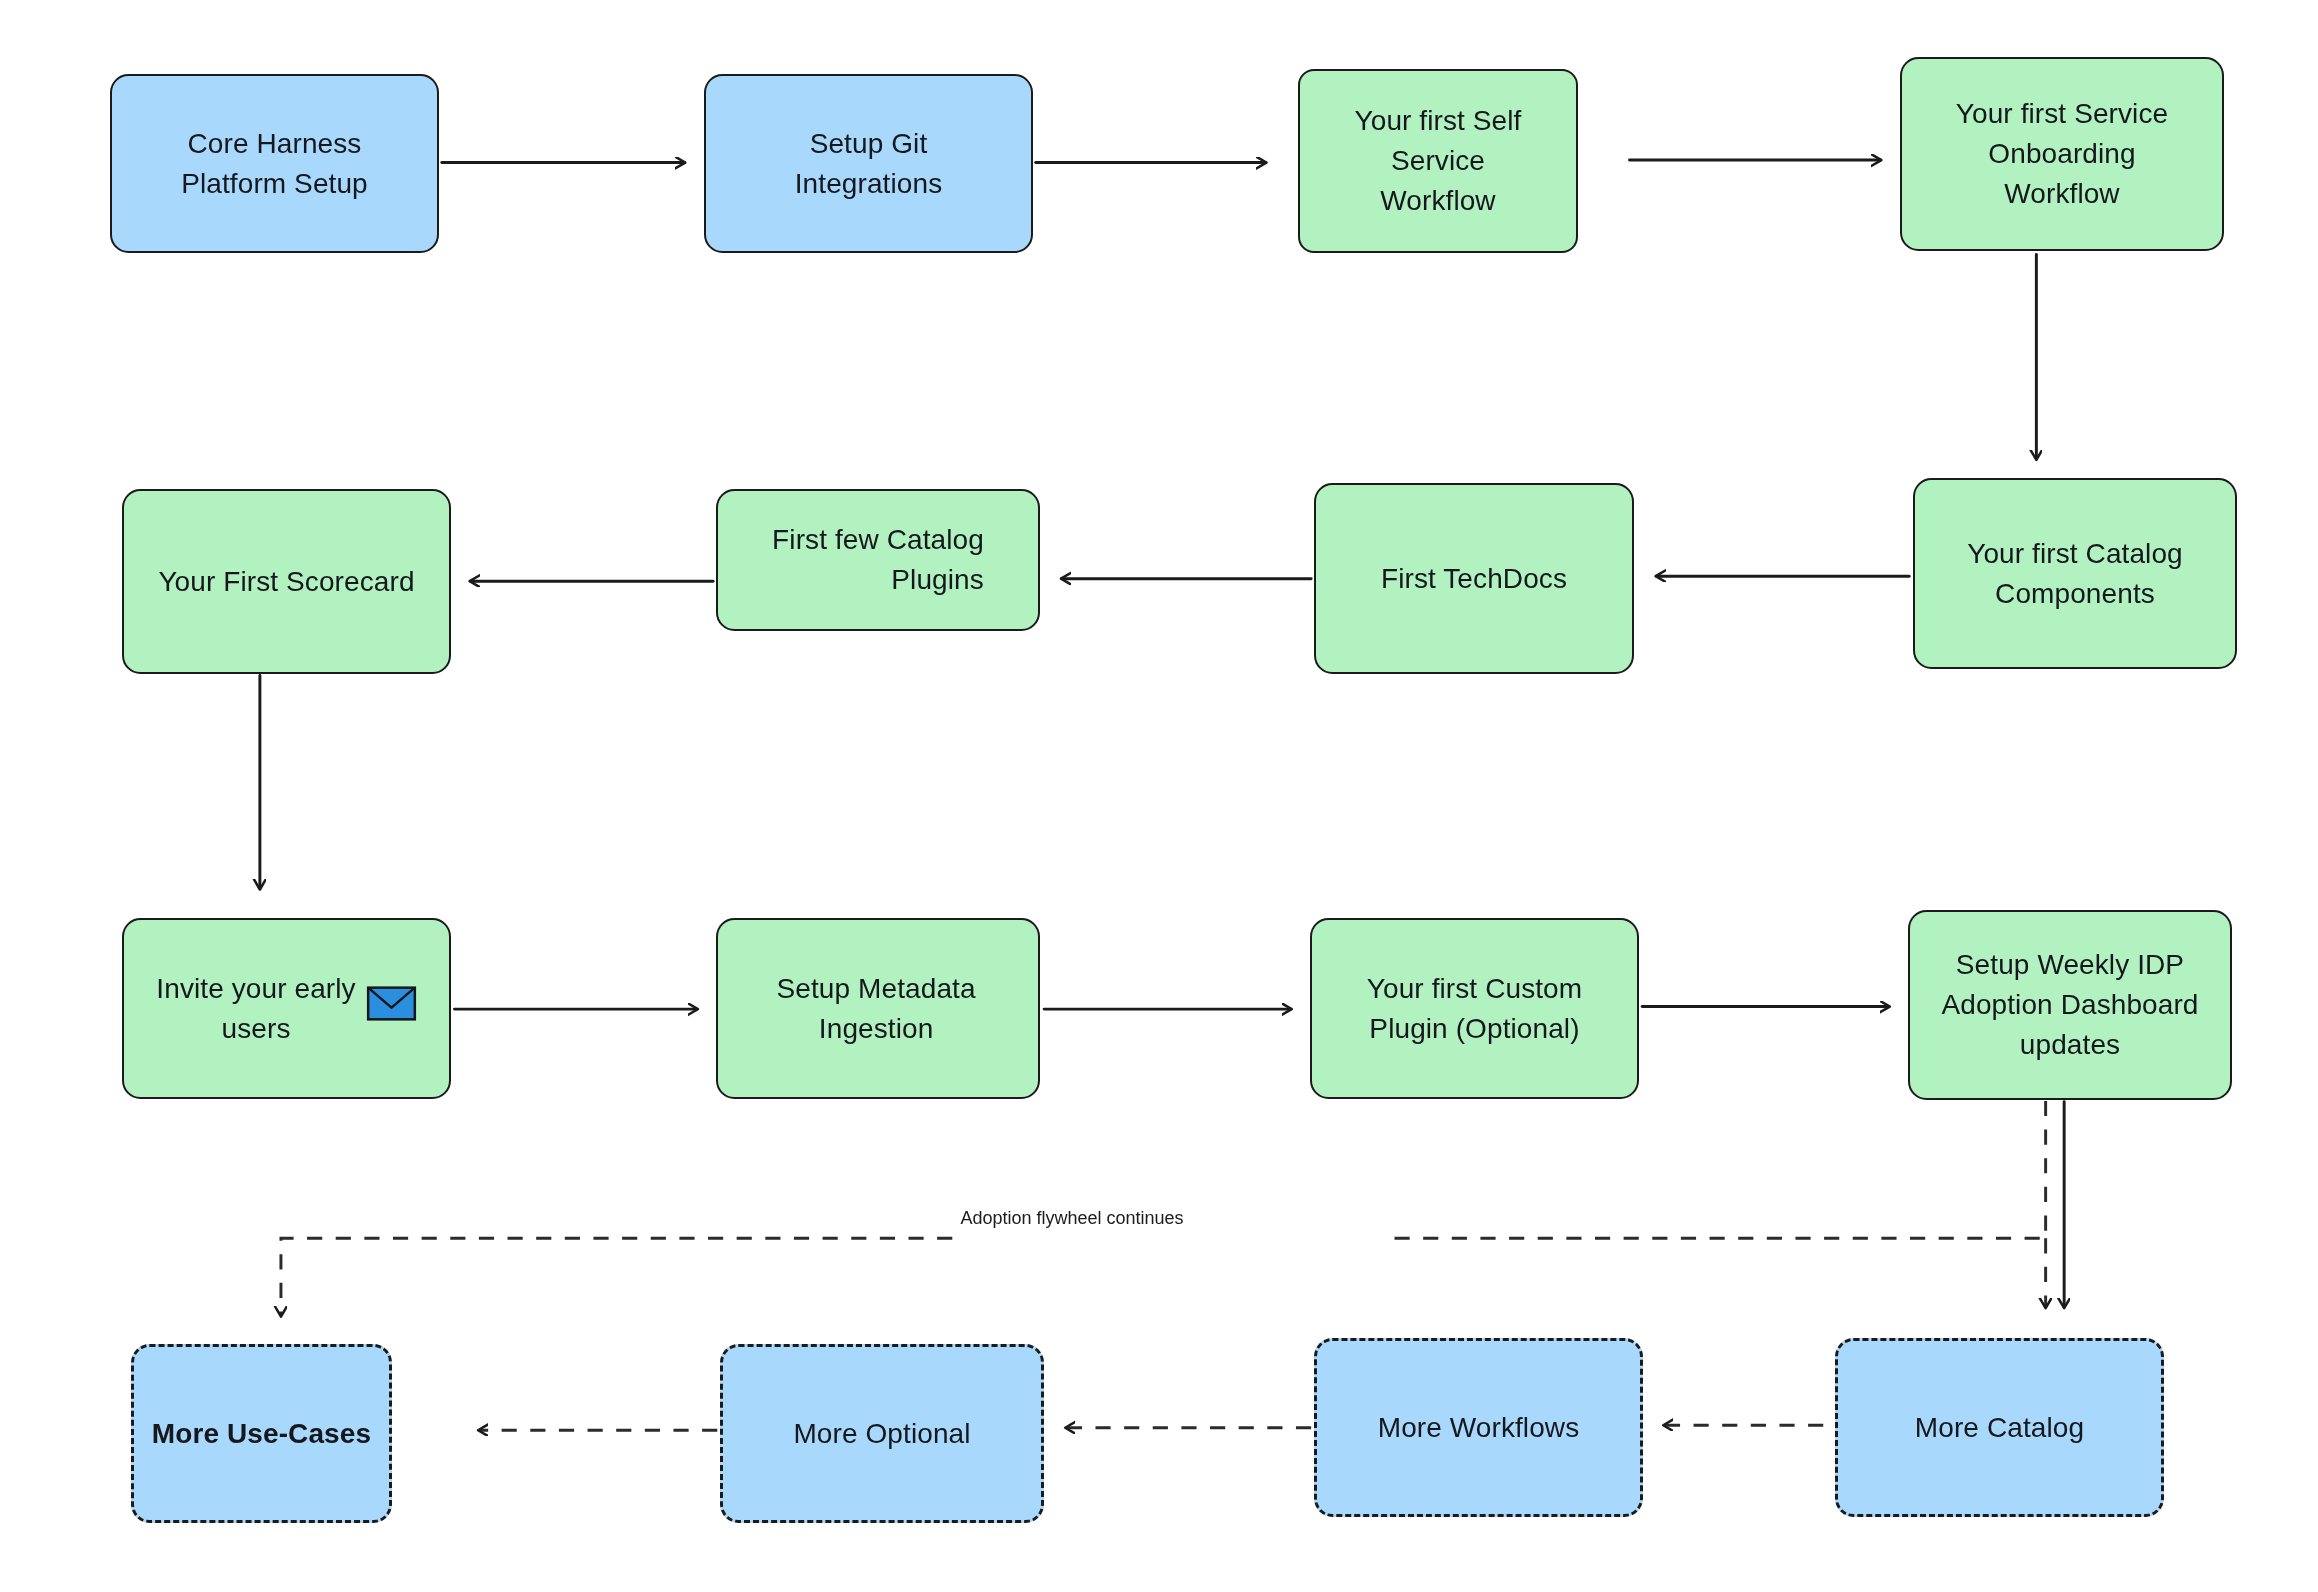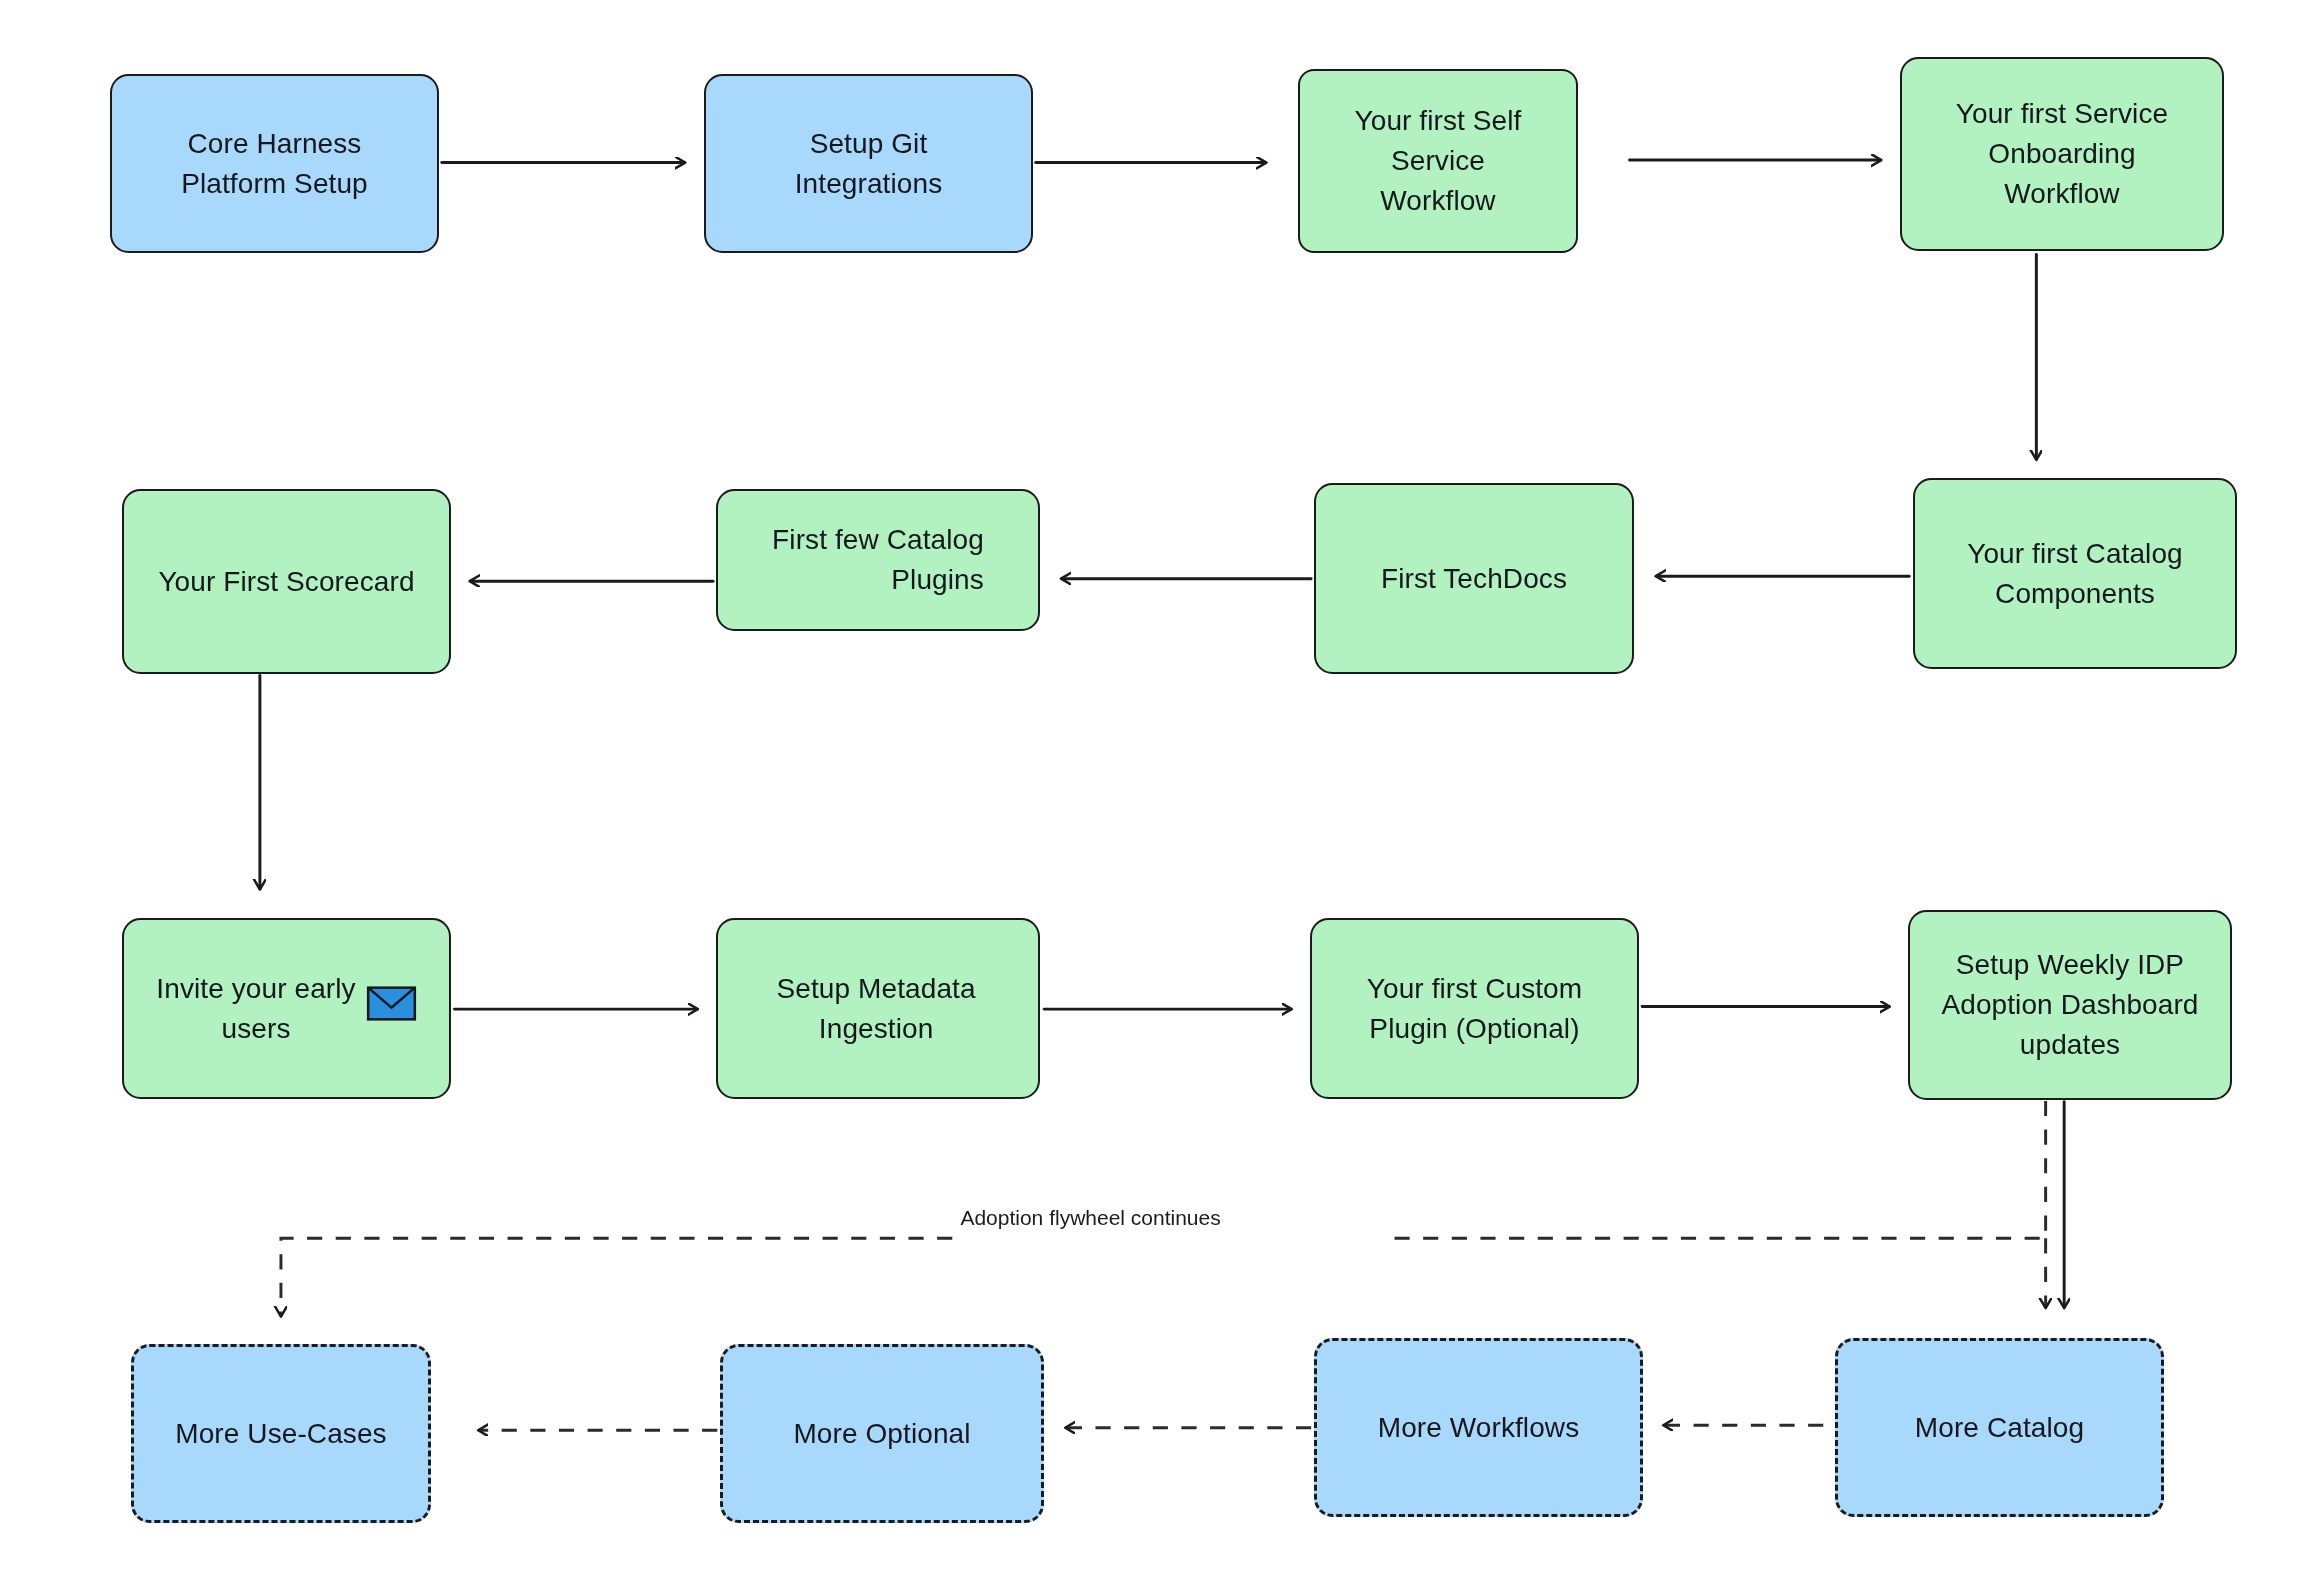--- a/index.html
+++ b/index.html
@@ -40,21 +40,21 @@
     letter-spacing: 0.1px;
     padding: 6.7px 11.8px;
     z-index: 2;
   }
   .node.blue  { background: #a8d8fc; }
   .node.green { background: #b2f2c0; }
   .node.dashed { border-style: dashed; border-width: 3.4px; }
   .node .label { display: block; }
   .edge-label {
     position: absolute;
-    font-size: 21px;
+    font-size: 18px;
     color: #1c1c1c;
     background: #ffffff;
     padding: 0 8.4px;
     white-space: nowrap;
     z-index: 3;
   }
   .envelope-icon {
     display: inline-block;
     vertical-align: -5px;
     margin-left: 10px;
@@ -150,21 +150,21 @@
   </div>
 
   <div class="node green" style="left:1310px;top:918px;width:329px;height:181px;">
     <span class="label">Your first Custom<br>Plugin (Optional)</span>
   </div>
 
   <div class="node green" style="left:1908px;top:910px;width:324px;height:190px;">
     <span class="label">Setup Weekly IDP<br>Adoption Dashboard<br>updates</span>
   </div>
 
-  <div class="node blue dashed" style="left:131px;top:1344px;width:300px;height:179px;">
+  <div class="node blue dashed" style="left:131px;top:1344px;width:261px;height:179px;font-weight:bold;">
     <span class="label">More Use-Cases</span>
   </div>
 
   <div class="node blue dashed" style="left:720px;top:1344px;width:324px;height:179px;">
     <span class="label">More Optional</span>
   </div>
 
   <div class="node blue dashed" style="left:1314px;top:1338px;width:329px;height:179px;">
     <span class="label">More Workflows</span>
   </div>

